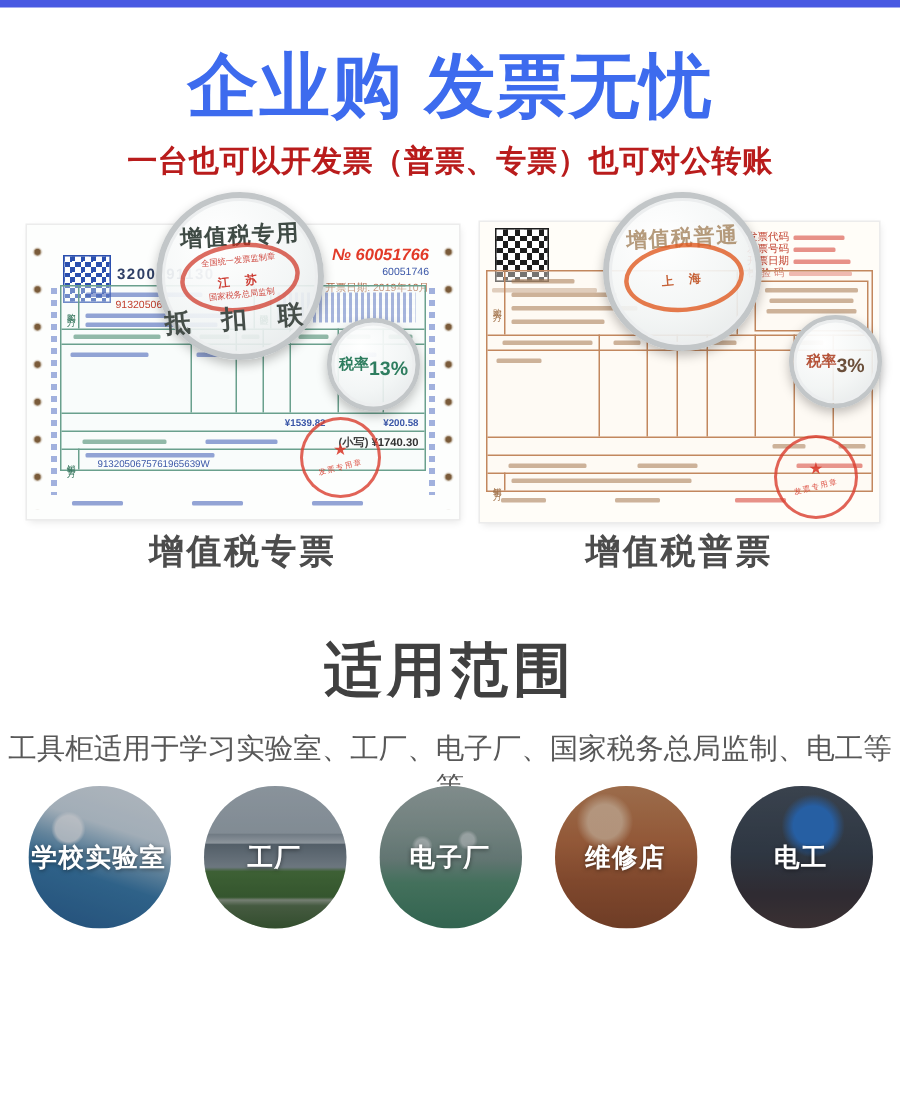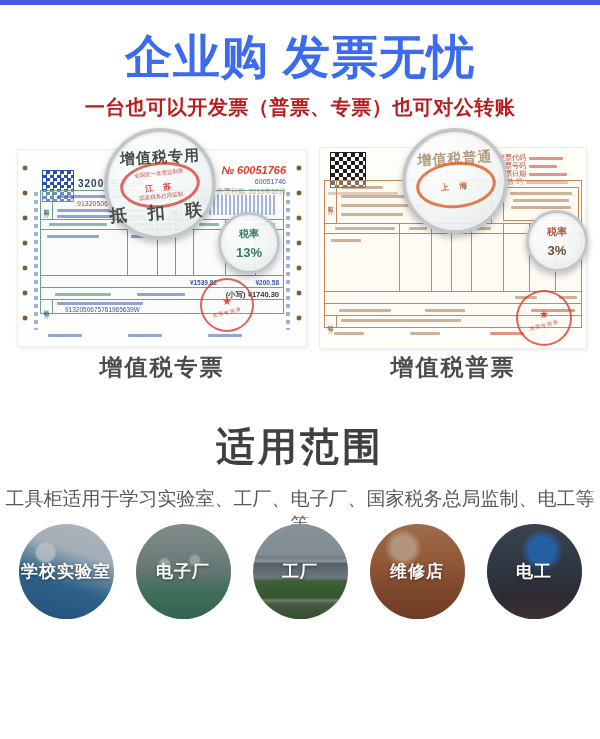--- a/index.html
+++ b/index.html
@@ -63,21 +63,21 @@
         color:rgba(217,60,45,.9);z-index:3;background:rgba(255,255,255,.05);}
   .seal .star{font-size:11px;line-height:11px;}
   .seal .stxt{font-size:5px;letter-spacing:1px;transform:rotate(-14deg);margin-top:2px;white-space:nowrap;}
   
   .lens{border-radius:50%;border:4px solid #c2c6c8;z-index:5;box-sizing:border-box;
         background:radial-gradient(circle at 35% 28%,rgba(255,255,255,.97),rgba(242,245,245,.9) 55%,rgba(224,228,229,.92));
         box-shadow:0 3px 7px rgba(0,0,0,.25),inset 0 0 0 2px #eceeef;}
   .lens-title{left:0;width:100%;text-align:center;font-weight:700;white-space:nowrap;}
   .oval{border-radius:50%;box-sizing:border-box;}
   .lens-copy{left:0;width:100%;text-align:center;font-weight:700;white-space:nowrap;}
-  .taxlens{display:flex;flex-direction:column;align-items:center;justify-content:center;}
+  .taxlens{display:flex;flex-direction:row;align-items:center;justify-content:center;}
   .taxlens .t1{font-size:10px;font-weight:700;}
   .taxlens .t2{font-size:13px;font-weight:700;margin-top:4px;}
   
   .cap{top:352px;text-align:center;font-size:23px;font-weight:600;color:#4c4c4c;letter-spacing:2px;}
   
   .scope-title{left:0;top:420px;width:600px;text-align:center;font-size:39px;font-weight:700;
                color:#404040;letter-spacing:3px;}
   .scope-desc{left:0;top:486px;width:600px;text-align:center;font-size:19px;color:#585858;}
   .circles{left:0;top:524px;width:600px;display:flex;justify-content:center;gap:22px;}
   .circle{width:95px;height:95px;border-radius:50%;overflow:hidden;position:relative;
@@ -297,26 +297,26 @@
   <div class="a cap" style="left:18px;width:288px;">增值税专票</div>
   <div class="a scope-title">适用范围</div>
 
   <div class="a cap" style="left:320px;width:266px;">增值税普票</div>
   <div class="a scope-desc">工具柜适用于学习实验室、工厂、电子厂、国家税务总局监制、电工等等</div>
 
   <div class="a circles">
     <div class="circle c1">
       <span class="lbl">学校实验室</span>
       </div>
+    <div class="circle c2">
+      <span class="lbl">工厂</span>
+      </div>
     <div class="circle c3">
       <span class="lbl">电子厂</span>
       </div>
-    <div class="circle c2">
-      <span class="lbl">工厂</span>
-      </div>
     <div class="circle c4">
       <span class="lbl">维修店</span>
       </div>
     <div class="circle c5">
       <span class="lbl">电工</span>
       </div>
   </div>
 
 
 </div>

